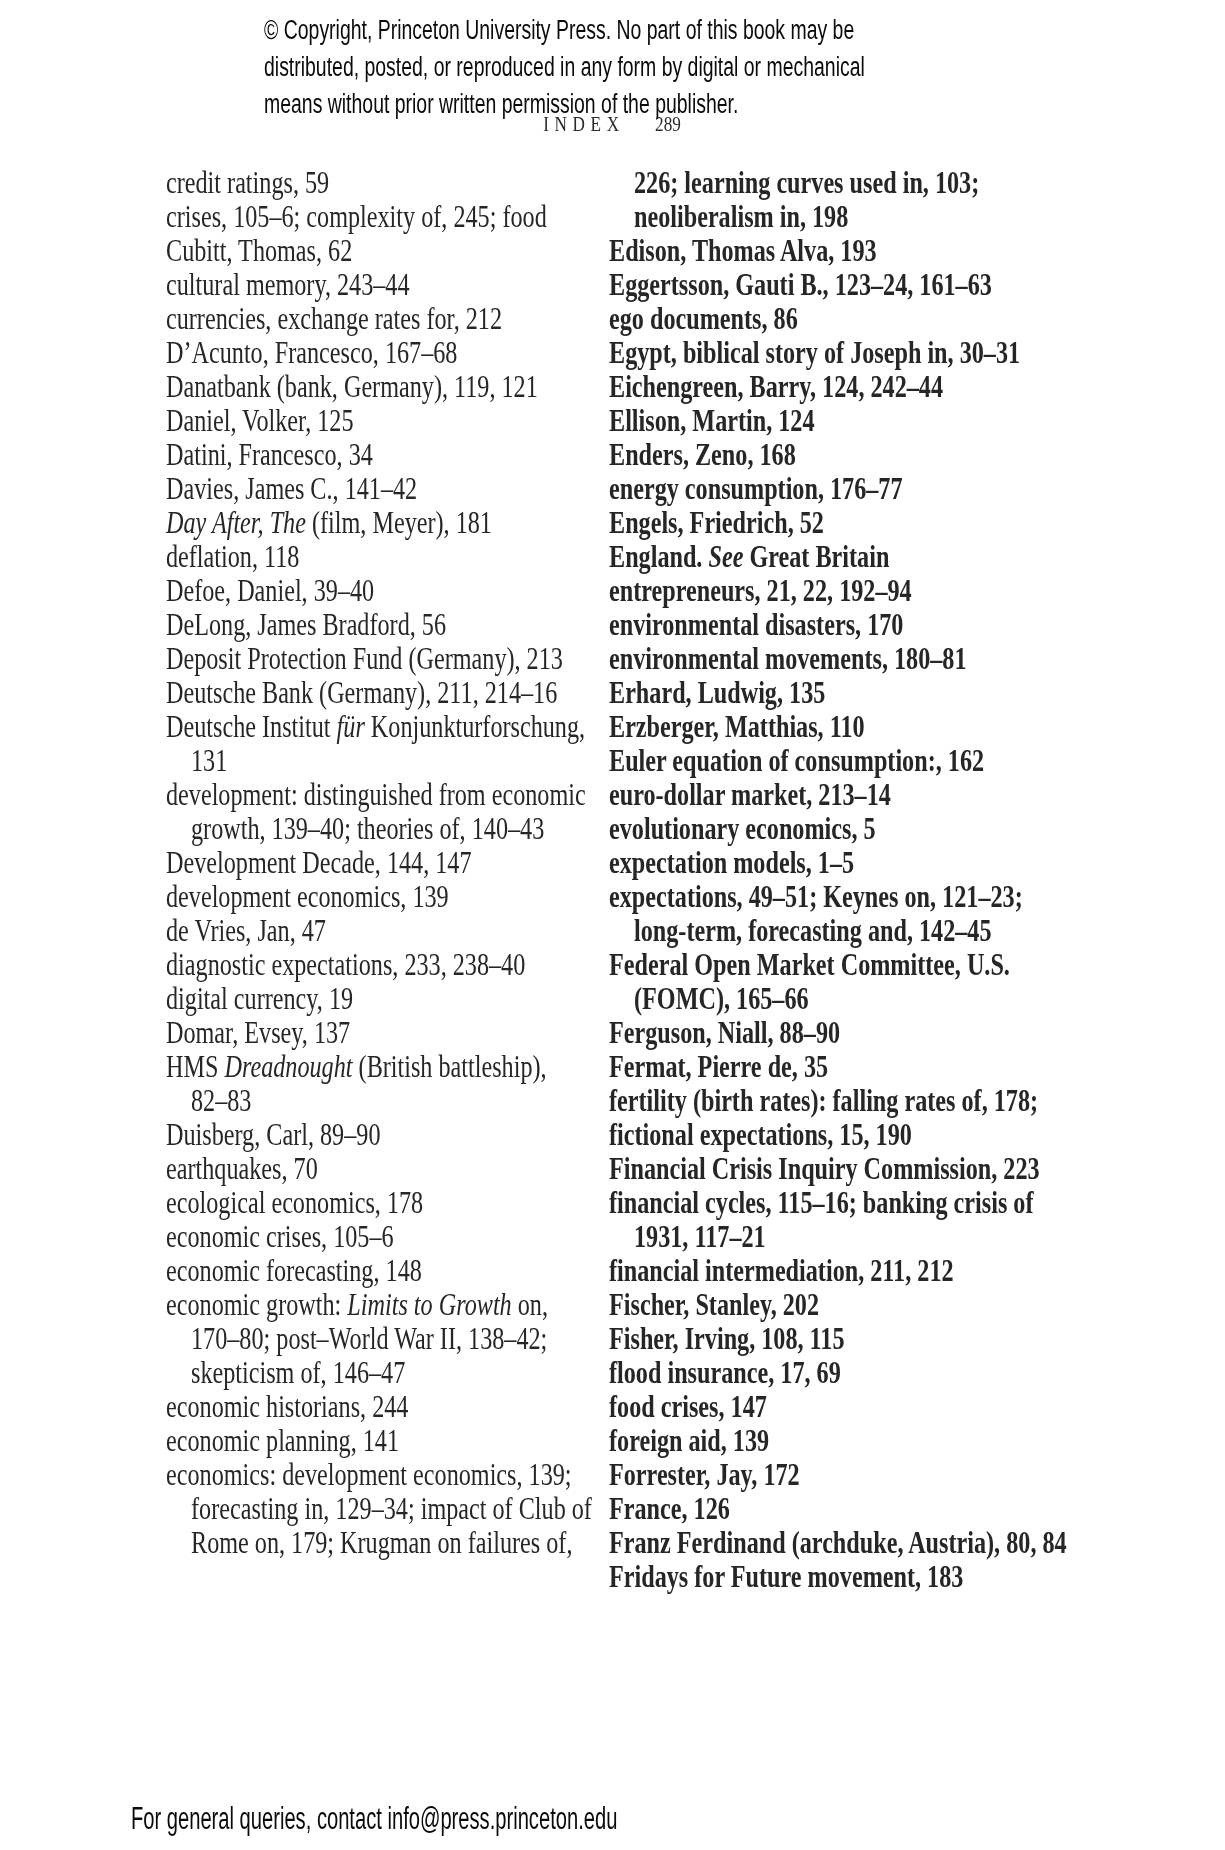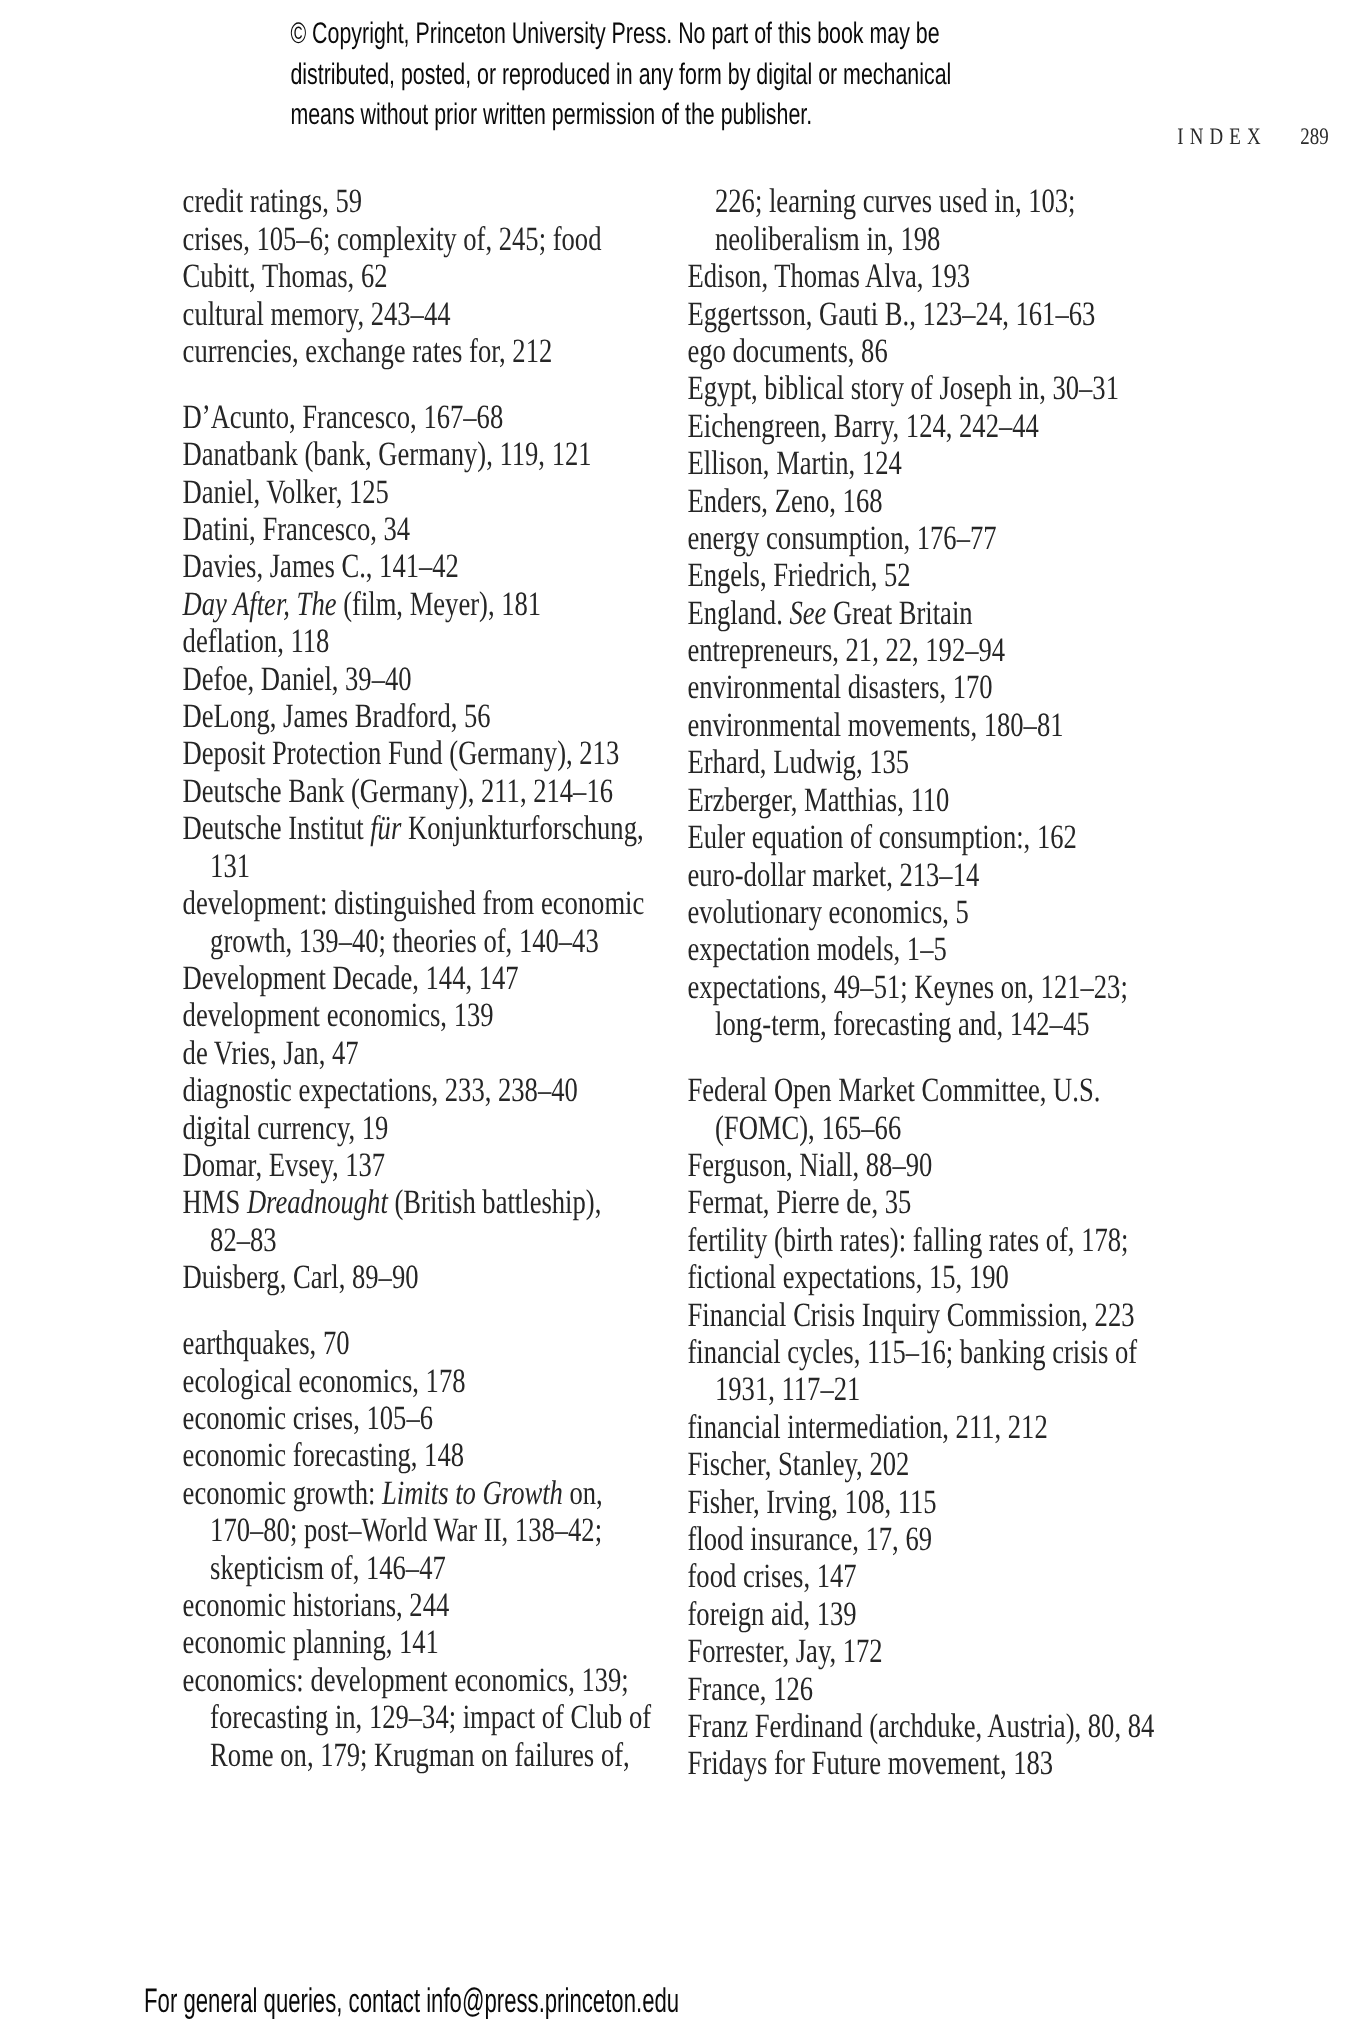--- a/index.html
+++ b/index.html
@@ -15,38 +15,38 @@
   .copyright {
     position: absolute; left: 264px; top: 12px;
     font-family: "Liberation Sans", sans-serif;
     font-size: 27px; line-height: 37px; color: #0a0a0a;
     transform: scaleX(0.72); transform-origin: left top;
     white-space: nowrap;
   }
   
   .page-header {
     position: absolute; left: 0; top: 112px; width: 1225px; height: 28px;
-    display: flex; justify-content: flex-end; align-items: baseline;
+    display: flex; justify-content: center; align-items: baseline;
   }
   .page-header .hwrap {
     display: inline-flex; align-items: baseline; gap: 38px;
     transform: scaleX(0.8); transform-origin: center;
     font-size: 21.5px; color: #2a2a2a;
   }
   .page-header .htitle { letter-spacing: 7px; }
   
   .col {
     position: absolute; top: 166px;
     font-size: 31px; line-height: 34px;
   }
   .col-left  { left: 166px; width: 459px; }
-  .col-right { left: 625px; width: 480px; }
+  .col-right { left: 609px; width: 480px; font-weight: bold; }
   .line { height: 34px; white-space: nowrap; }
   .line.indent { padding-left: 25px; }
-  .line.gap { margin-top: 26px; }
+  .line.gap { }
   .line .t {
     display: inline-block; white-space: nowrap;
     transform: scaleX(0.78); transform-origin: left center;
   }
   .line i { font-style: italic; }
   
   .footer {
     position: absolute; left: 0; top: 1801px; width: 1225px;
   }
   .footer .t {

